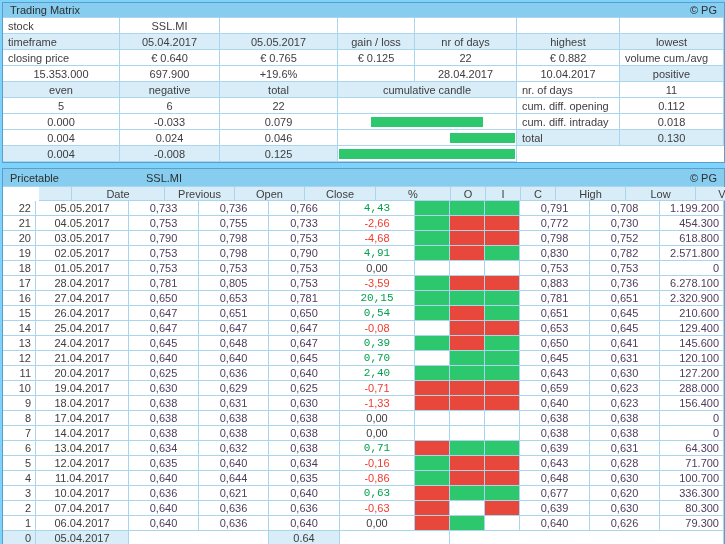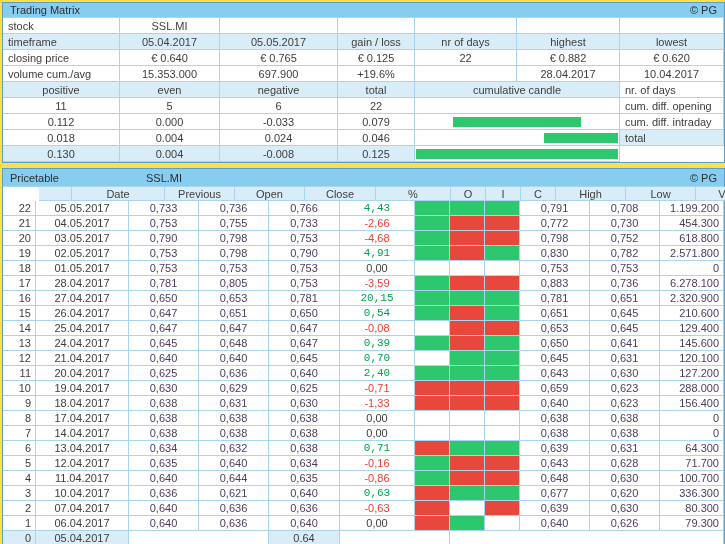--- a/index.html
+++ b/index.html
@@ -1,17 +1,17 @@
 <!DOCTYPE html>
 <html style="--title_bar: #86cdf0; --cell_blue: #d9edf9; --border_light: #aad5ef; --border_outer: #5d9ec9; --green: #2dc76d; --red: #e8483c; --pct_green: #00a14e; --pct_red: #ee3c31; --text_dark: #3d3d3d; --text_price: #4d3c5c;"><head>
 <meta charset="utf-8">
 <style>
   html,body{margin:0;padding:0;background:#fff;}
   body{font-family:"Liberation Sans",sans-serif;font-size:11px;color:var(--text_dark,#3d3d3d);}
-  .page{position:relative;width:725px;height:544px;background:#fde047;overflow:hidden;}
+  .page{position:relative;width:725px;height:544px;background:#7dd3fc;overflow:hidden;}
   .tbl{position:absolute;left:2px;width:721px;border:1px solid var(--border_outer,#5d9ec9);background:#fff;box-sizing:content-box;}
   #matrix{top:2px;}
   #pricetable{top:168px;}
   .titlebar{position:relative;display:flex;align-items:center;background:var(--title_bar,#86cdf0);padding:0 7px;border-bottom:1px solid var(--border_light,#aad5ef);box-sizing:border-box;}
   #matrix .titlebar{height:15px;}
   #pricetable .titlebar{height:18px;}
   .titletext{color:#2e2e2e;}
   .copyright{margin-left:auto;color:#2e2e2e;text-align:right;}
   .symbolpos{position:absolute;left:126px;width:70px;text-align:center;color:#2e2e2e;}
   
@@ -62,21 +62,20 @@
         <div class="mcell bgblue">gain / loss</div>
         <div class="mcell bgblue">nr of days</div>
         <div class="mcell bgblue">highest</div>
         <div class="mcell bgblue">lowest</div>
         <div class="mcell lbl">closing price</div>
         <div class="mcell">€ 0.640</div>
         <div class="mcell">€ 0.765</div>
         <div class="mcell">€ 0.125</div>
         <div class="mcell">22</div>
         <div class="mcell">€ 0.882</div>
-        <div class="mcell">€ 0.620</div>
         <div class="mcell lbl">volume cum./avg</div>
         <div class="mcell">15.353.000</div>
         <div class="mcell">697.900</div>
         <div class="mcell">+19.6%</div>
         <div class="mcell"></div>
         <div class="mcell">28.04.2017</div>
         <div class="mcell">10.04.2017</div>
         <div class="mcell bgblue">positive</div>
         <div class="mcell bgblue">even</div>
         <div class="mcell bgblue">negative</div>

